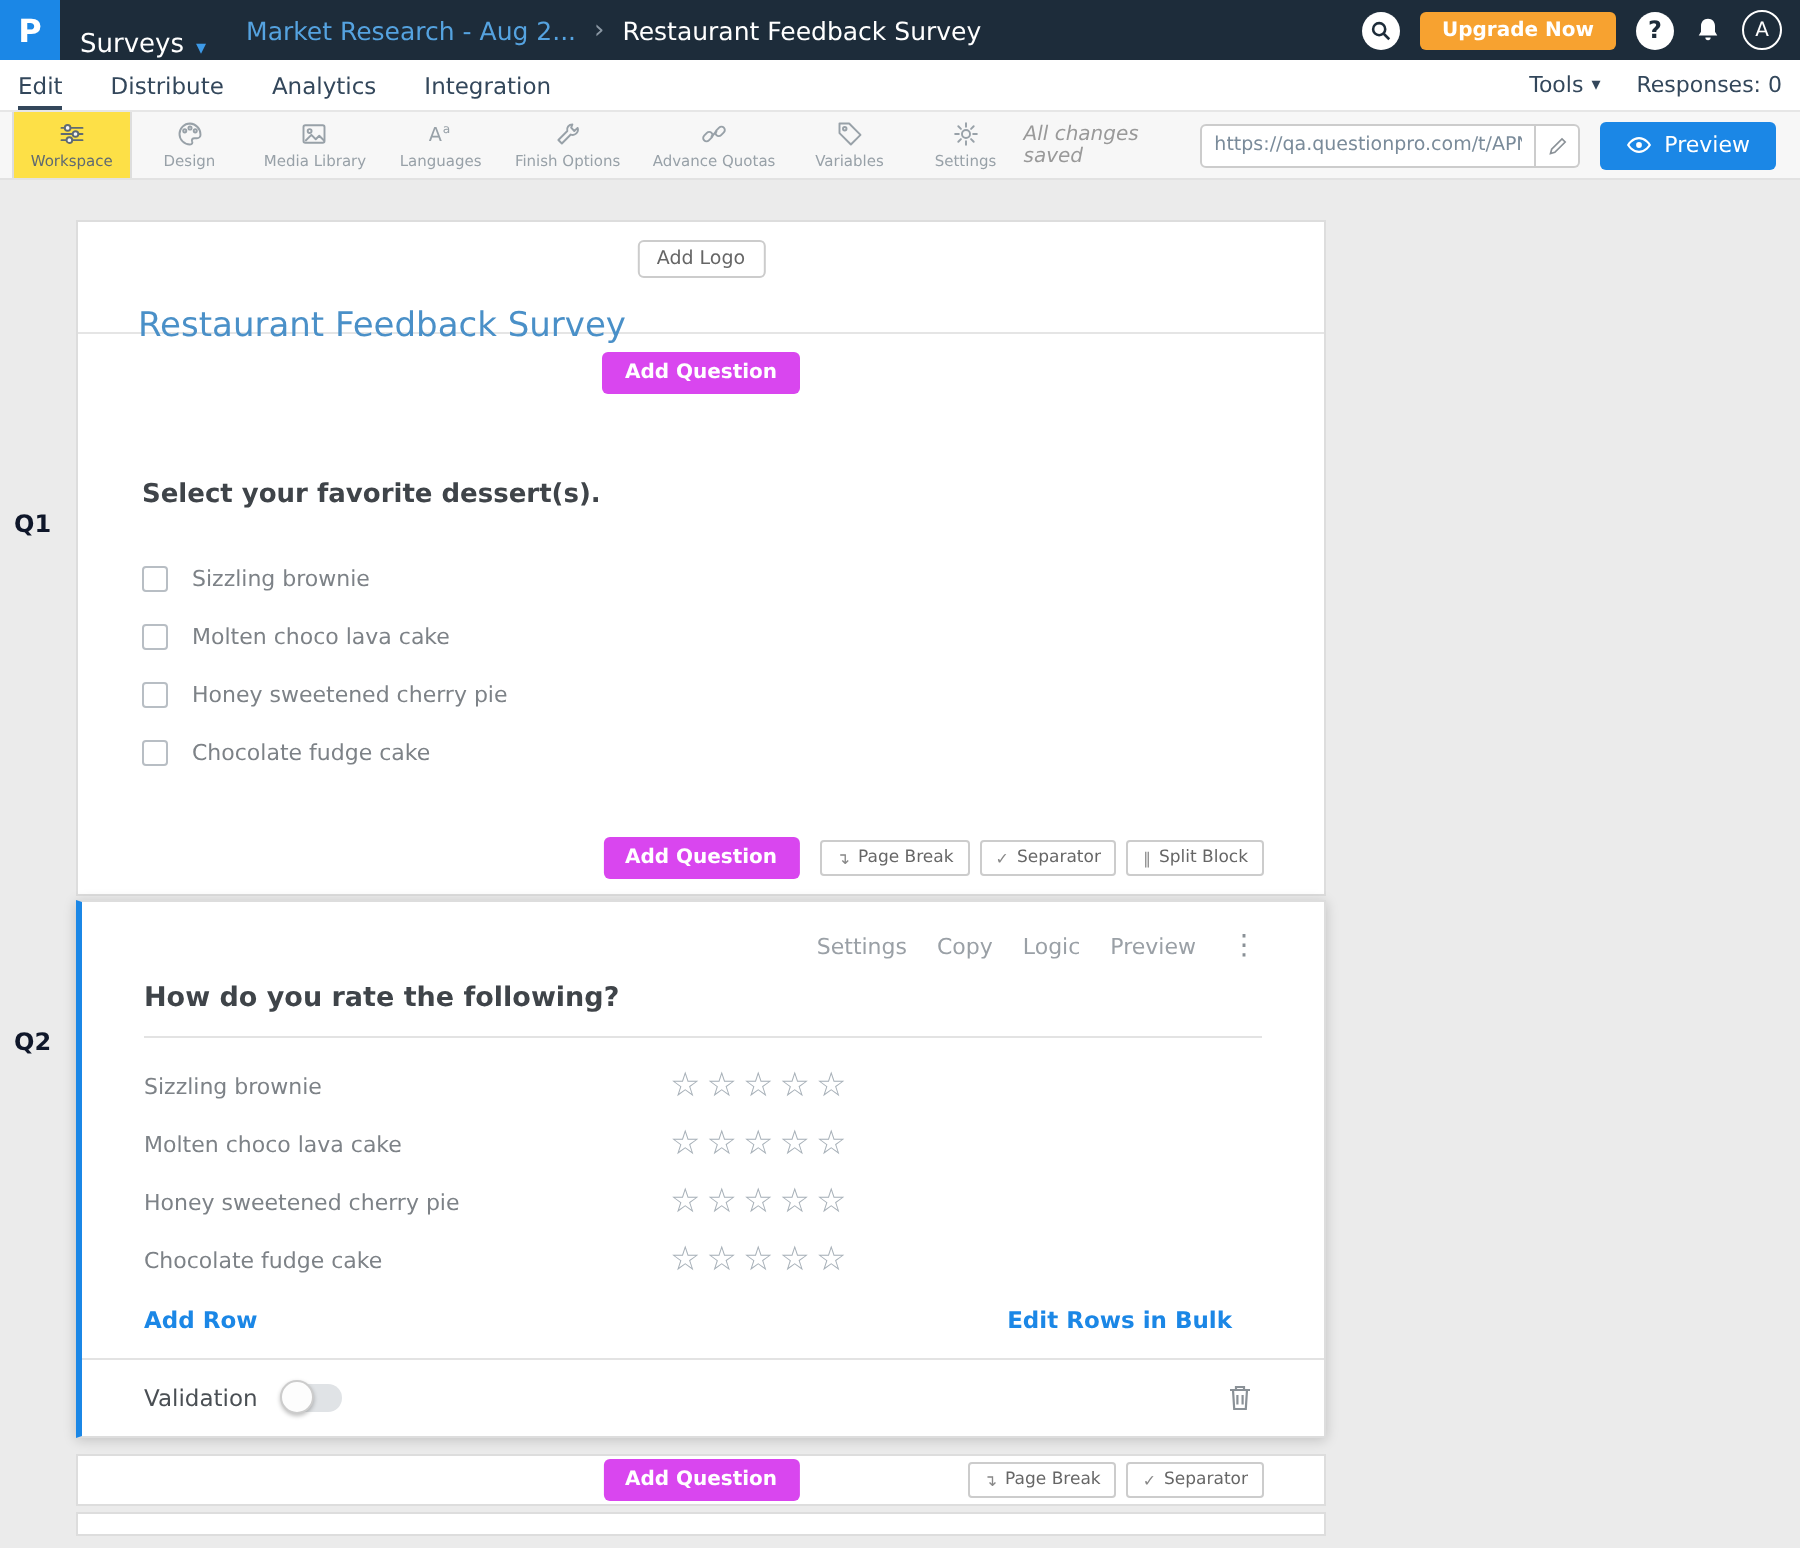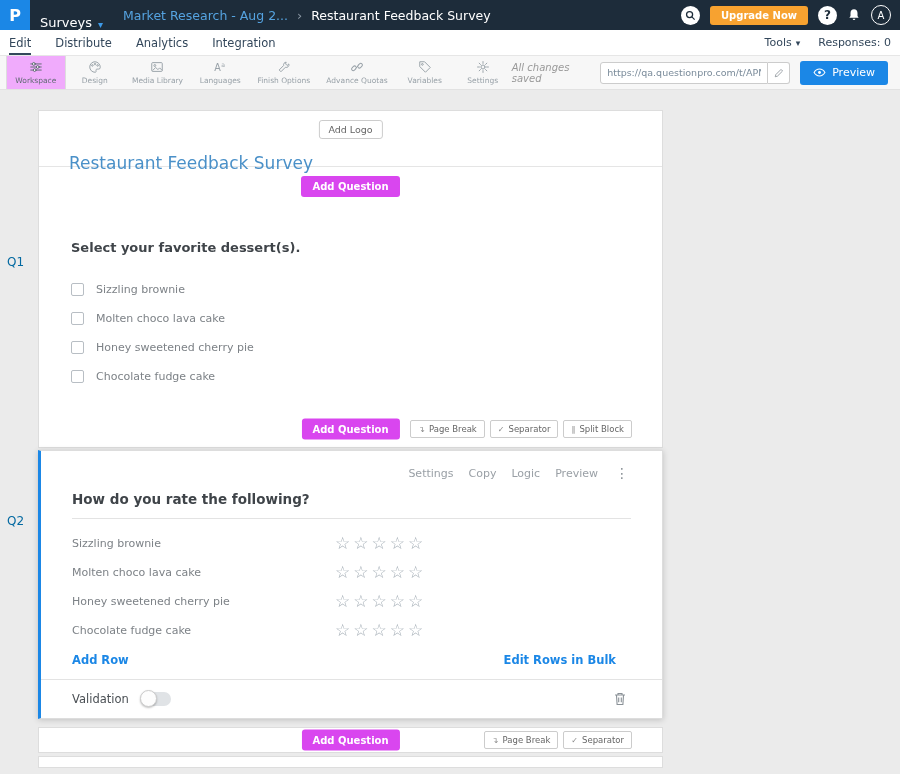--- a/index.html
+++ b/index.html
@@ -34,36 +34,36 @@
   .tab.active { border-bottom-color:#33475b; }
   .tab-right { margin-left:auto; display:flex; align-items:center; gap:18px; font-size:11px; color:#33475b; }
   .tools { cursor:pointer; display:flex; align-items:center; gap:4px; }
   .caret2 { font-size:9px; color:#33475b; }
   .responses { cursor:pointer; }
 
   
   .toolbar { height:34px; background:#f7f7f7; border-bottom:1px solid #e2e2e2; display:flex; align-items:stretch; padding:0 6px; }
   .tool-item { padding:0 9px; display:flex; flex-direction:column; align-items:center; justify-content:center; gap:2px;
           color:#98a1a8; cursor:pointer; min-width:58px; }
-  .tool-item.active { background:#f0abfc; border-left:1px solid #ddd; border-right:1px solid #ddd; color:#5f6a72; }
+  .tool-item.active { background:#fde047; border-left:1px solid #ddd; border-right:1px solid #ddd; color:#5f6a72; }
   .tool-icon { display:flex; height:14px; align-items:center; }
   .tool-label { font-size:7.5px; white-space:nowrap; }
   .toolbar-right { margin-left:auto; display:flex; align-items:center; gap:10px; padding-right:6px; }
   .saved { font-style:italic; color:#999; font-size:10px; }
   .url-box { display:flex; align-items:center; }
   .url-input { width:168px; height:22px; border:1px solid #ccc; border-radius:3px 0 0 3px; font-size:9.5px; color:#7a8b9a;
           padding:0 6px; background:#fff; font-family:inherit; }
   .url-edit { width:22px; height:22px; border:1px solid #ccc; border-left:none; border-radius:0 3px 3px 0; background:#fff;
           display:flex; align-items:center; justify-content:center; cursor:pointer; }
   .preview-btn { height:24px; background:#1b87e6; color:#fff; border:none; border-radius:3px; font-size:11px;
           display:flex; align-items:center; gap:6px; padding:0 13px; cursor:pointer; font-family:inherit; }
 
   
   .content { position:relative; height:684px; overflow:hidden; }
-  .qlabel { position:absolute; left:7px; font-size:12px; color:#0369a1; }
+  .qlabel { position:absolute; left:7px; font-size:12px; color:#0f172a;font-weight:bold; }
   .qlabel.q1 { top:165px; }
   .qlabel.q2 { top:424px; }
 
   .card { background:#fff; border:1px solid #ddd; width:625px; margin-left:38px; }
   .card1 { margin-top:20px; }
   .card-header { position:relative; height:56px; border-bottom:1px solid #e5e5e5; }
   .add-logo { position:absolute; top:9px; left:50%; transform:translateX(-50%); background:#fff; border:1px solid #ccc;
           border-radius:3px; font-size:9.5px; color:#666; padding:3px 9px; cursor:pointer; font-family:inherit; }
   .survey-title { position:absolute; top:42px; left:30px; font-size:17px; font-weight:normal; color:#4a90c8; cursor:text; }
   .addq-row { display:flex; justify-content:center; padding:9px 0; }

